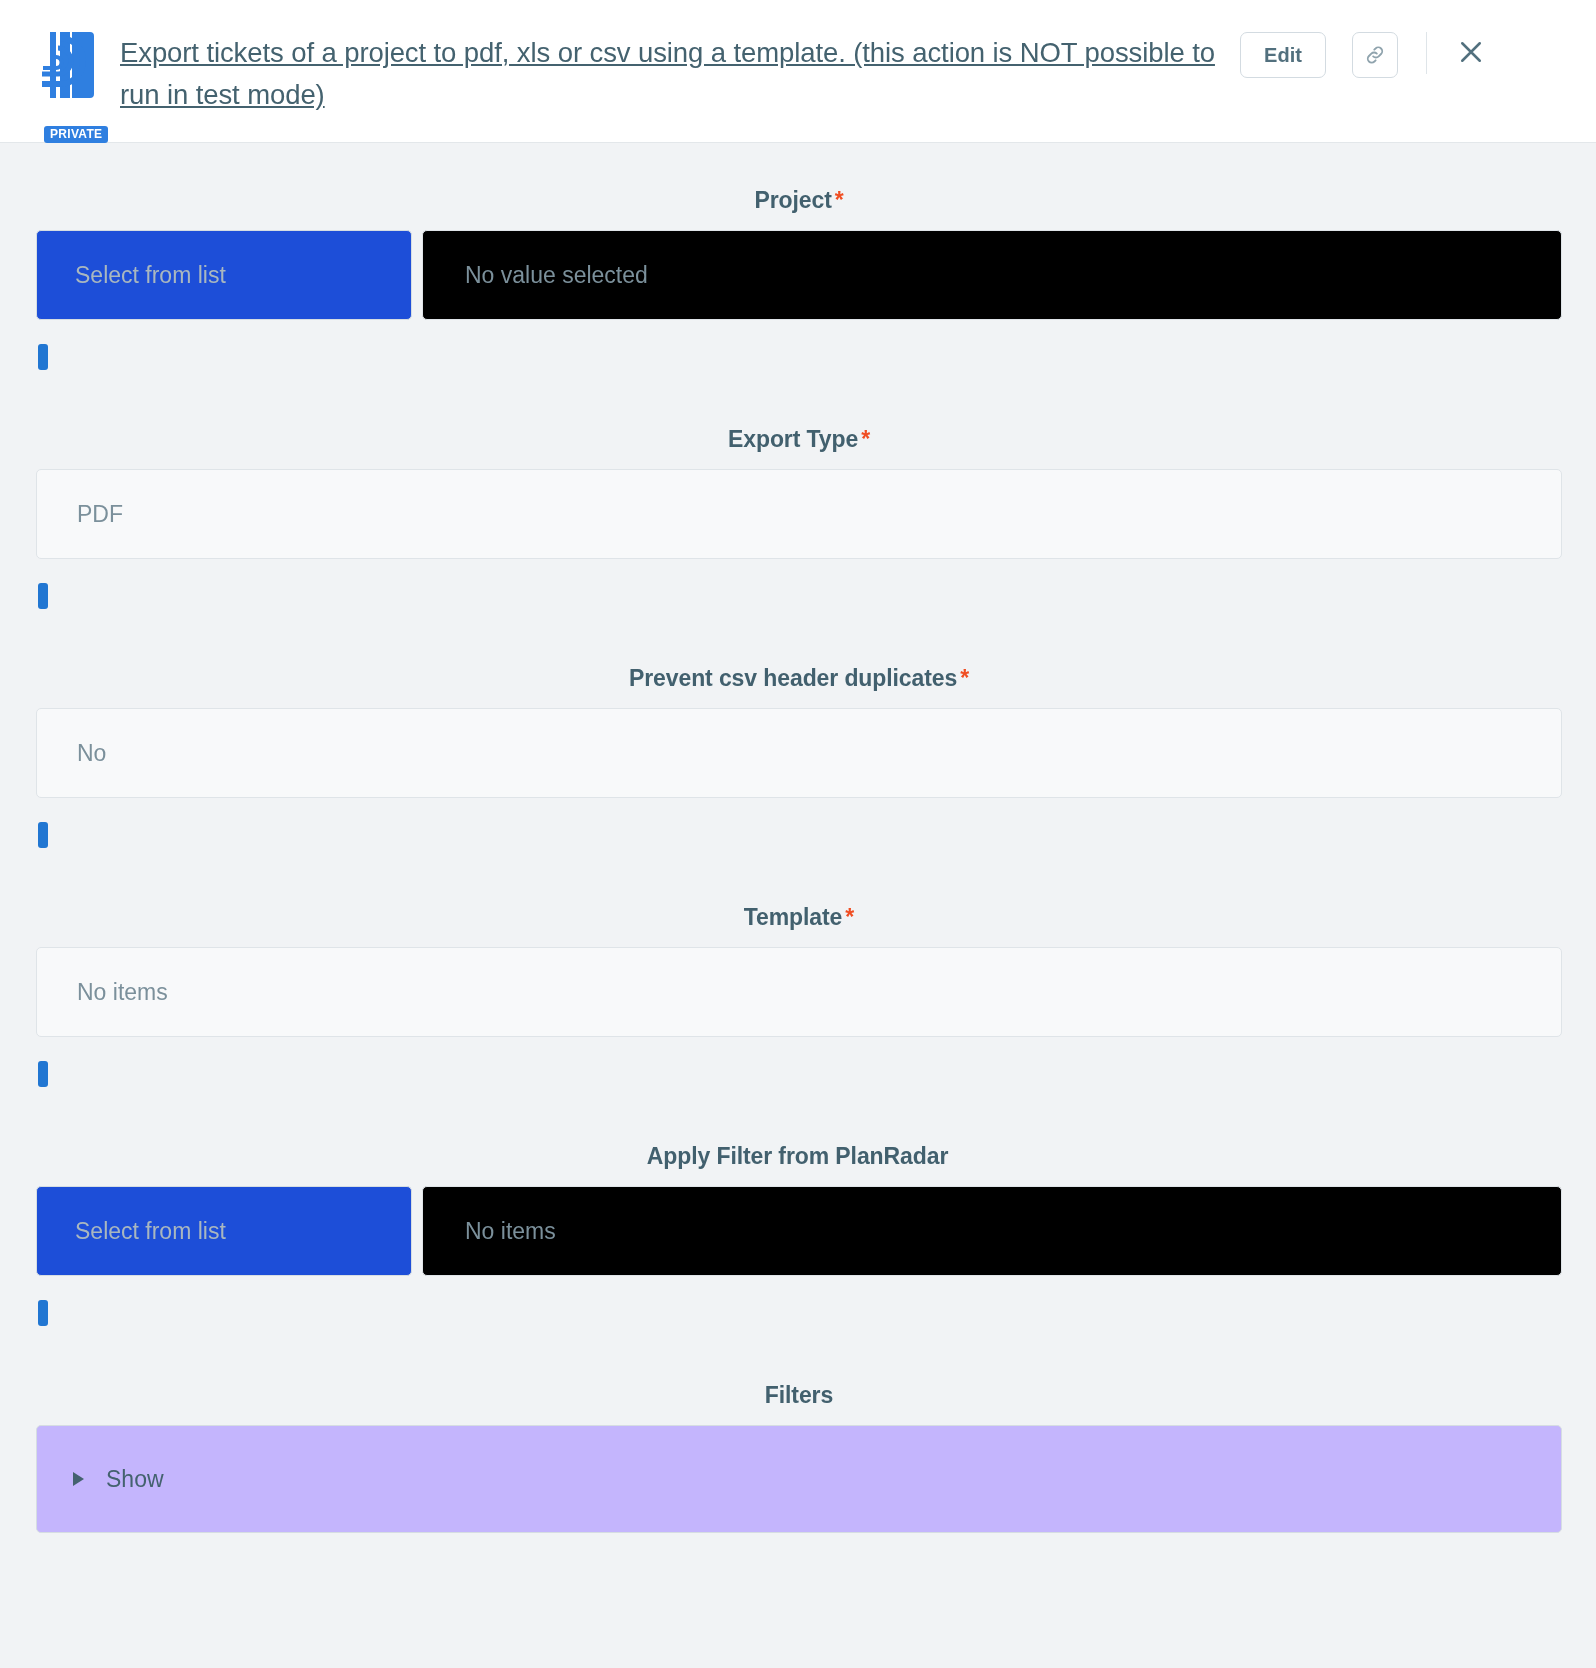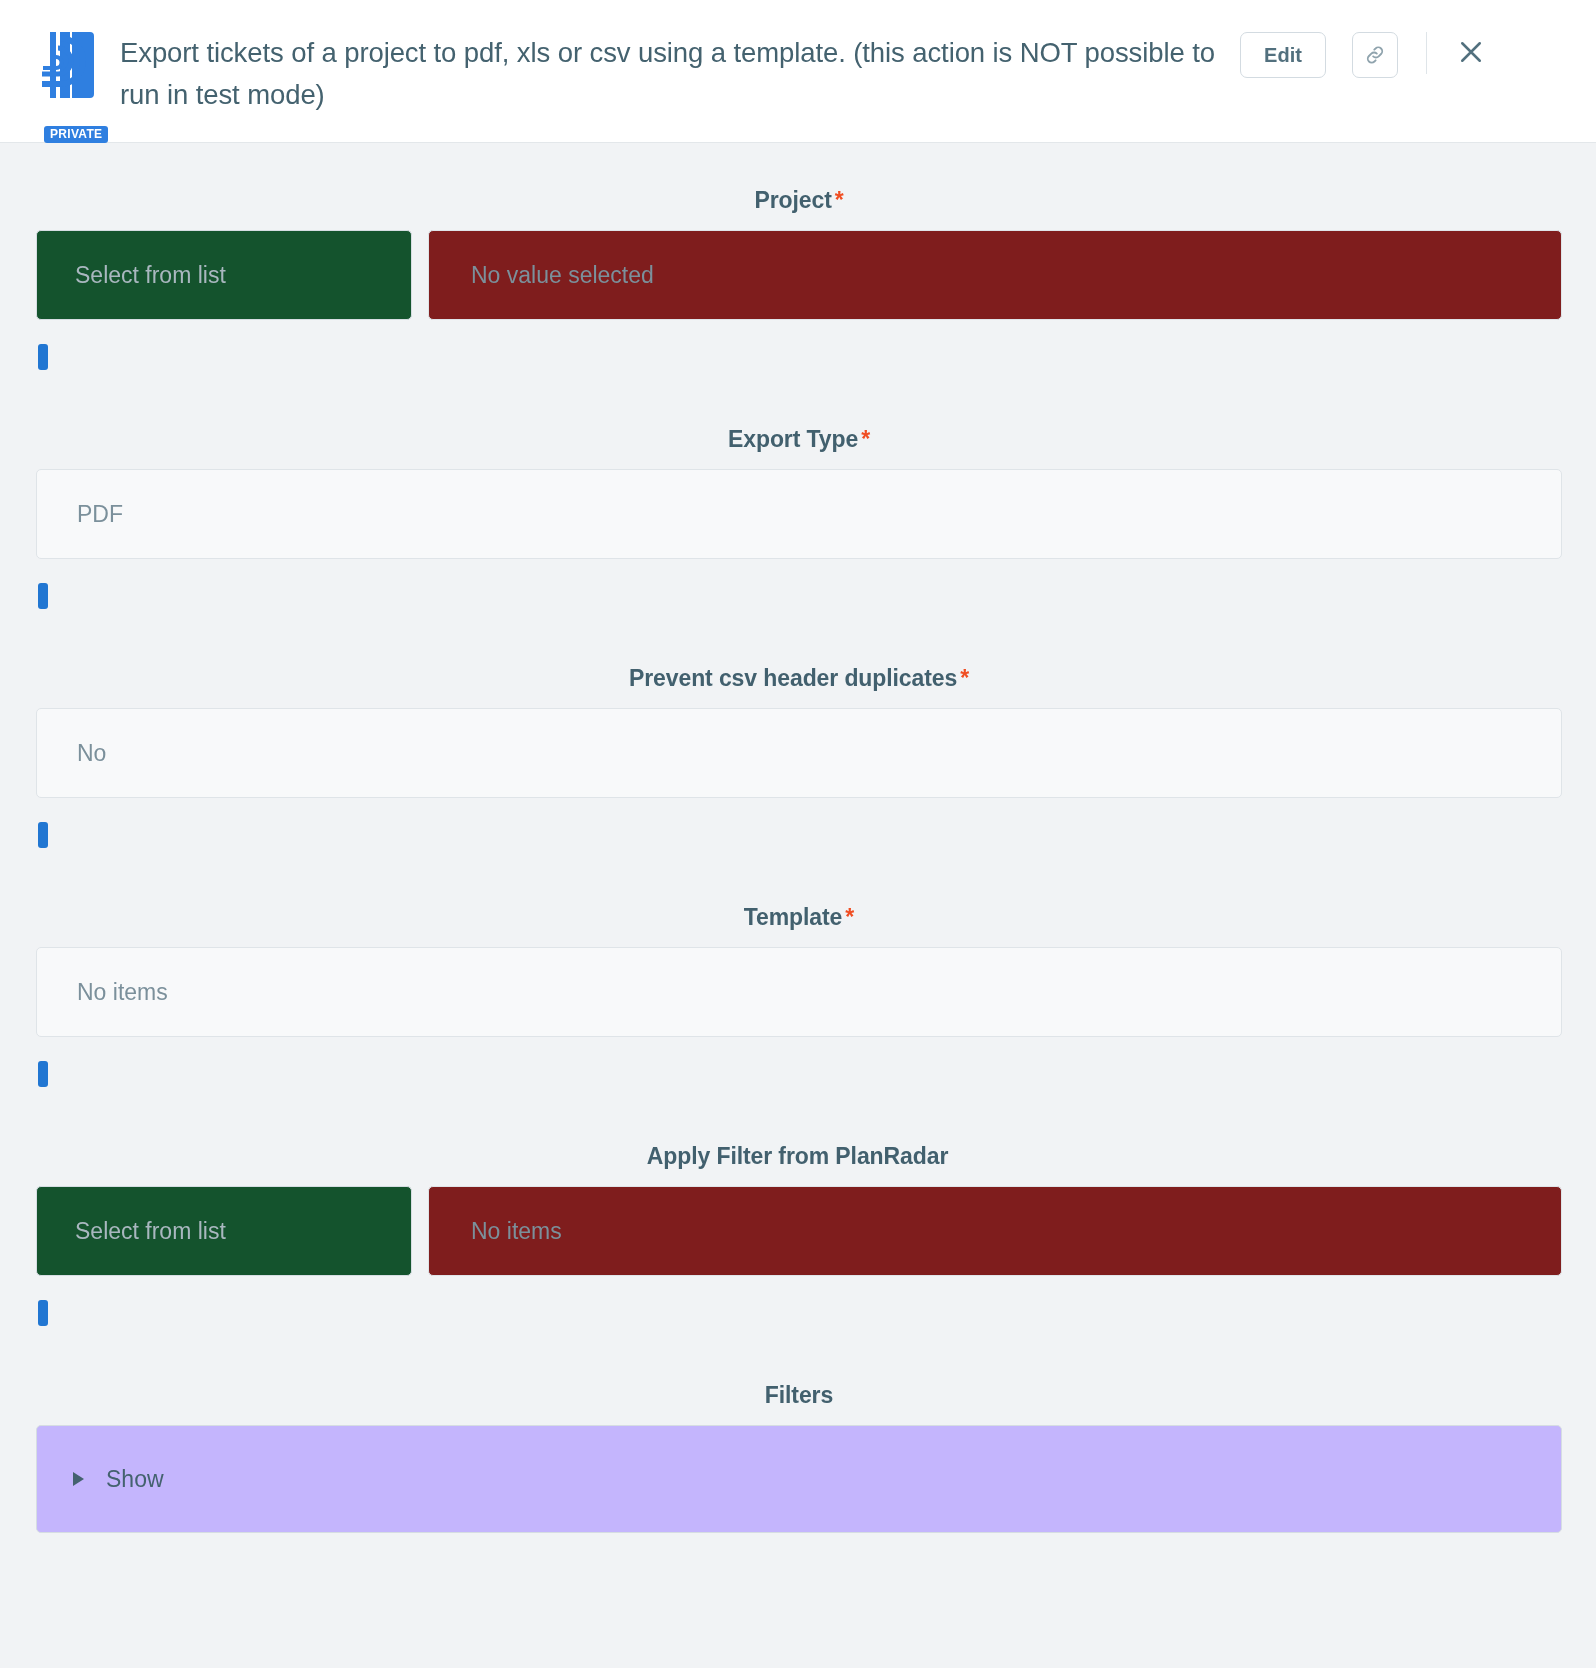--- a/index.html
+++ b/index.html
@@ -51,20 +51,21 @@
   .header-title {
     flex: 1;
     margin-left: 14px;
     margin-top: 6px;
     font-size: 27.5px;
     line-height: 1.52;
     color: #44626f;
     font-weight: 400;
     max-width: 1120px;
     letter-spacing: -0.1px;
+    text-decoration: underline;
   }
 
   .header-actions {
     display: flex;
     align-items: flex-start;
     gap: 6px;
     margin-top: 6px;
   }
 
   .btn-edit {
@@ -140,38 +141,38 @@
     position: relative;
     top: 2px;
   }
 
   .field-row { display: flex; align-items: stretch; }
 
   .select-trigger {
     width: 376px;
     min-width: 376px;
     height: 90px;
-    background: #14532d;
+    background: #1d4ed8;
     border: 1px solid #d6dde2;
     border-radius: 5px;
     display: flex;
     align-items: center;
     padding-left: 38px;
     font-size: 23px;
     color: #a9b7bf;
     cursor: pointer;
   }
 
   .value-box {
     flex: 1;
     height: 90px;
-    background: #7f1d1d;
+    background: #000000;
     border: 1px solid #dfe4e8;
     border-radius: 5px;
-    margin-left: 16px;
+    margin-left: 10px;
     display: flex;
     align-items: center;
     padding-left: 42px;
     font-size: 23px;
     color: #7b909b;
   }
 
   .full-box {
     width: 100%;
     height: 90px;

